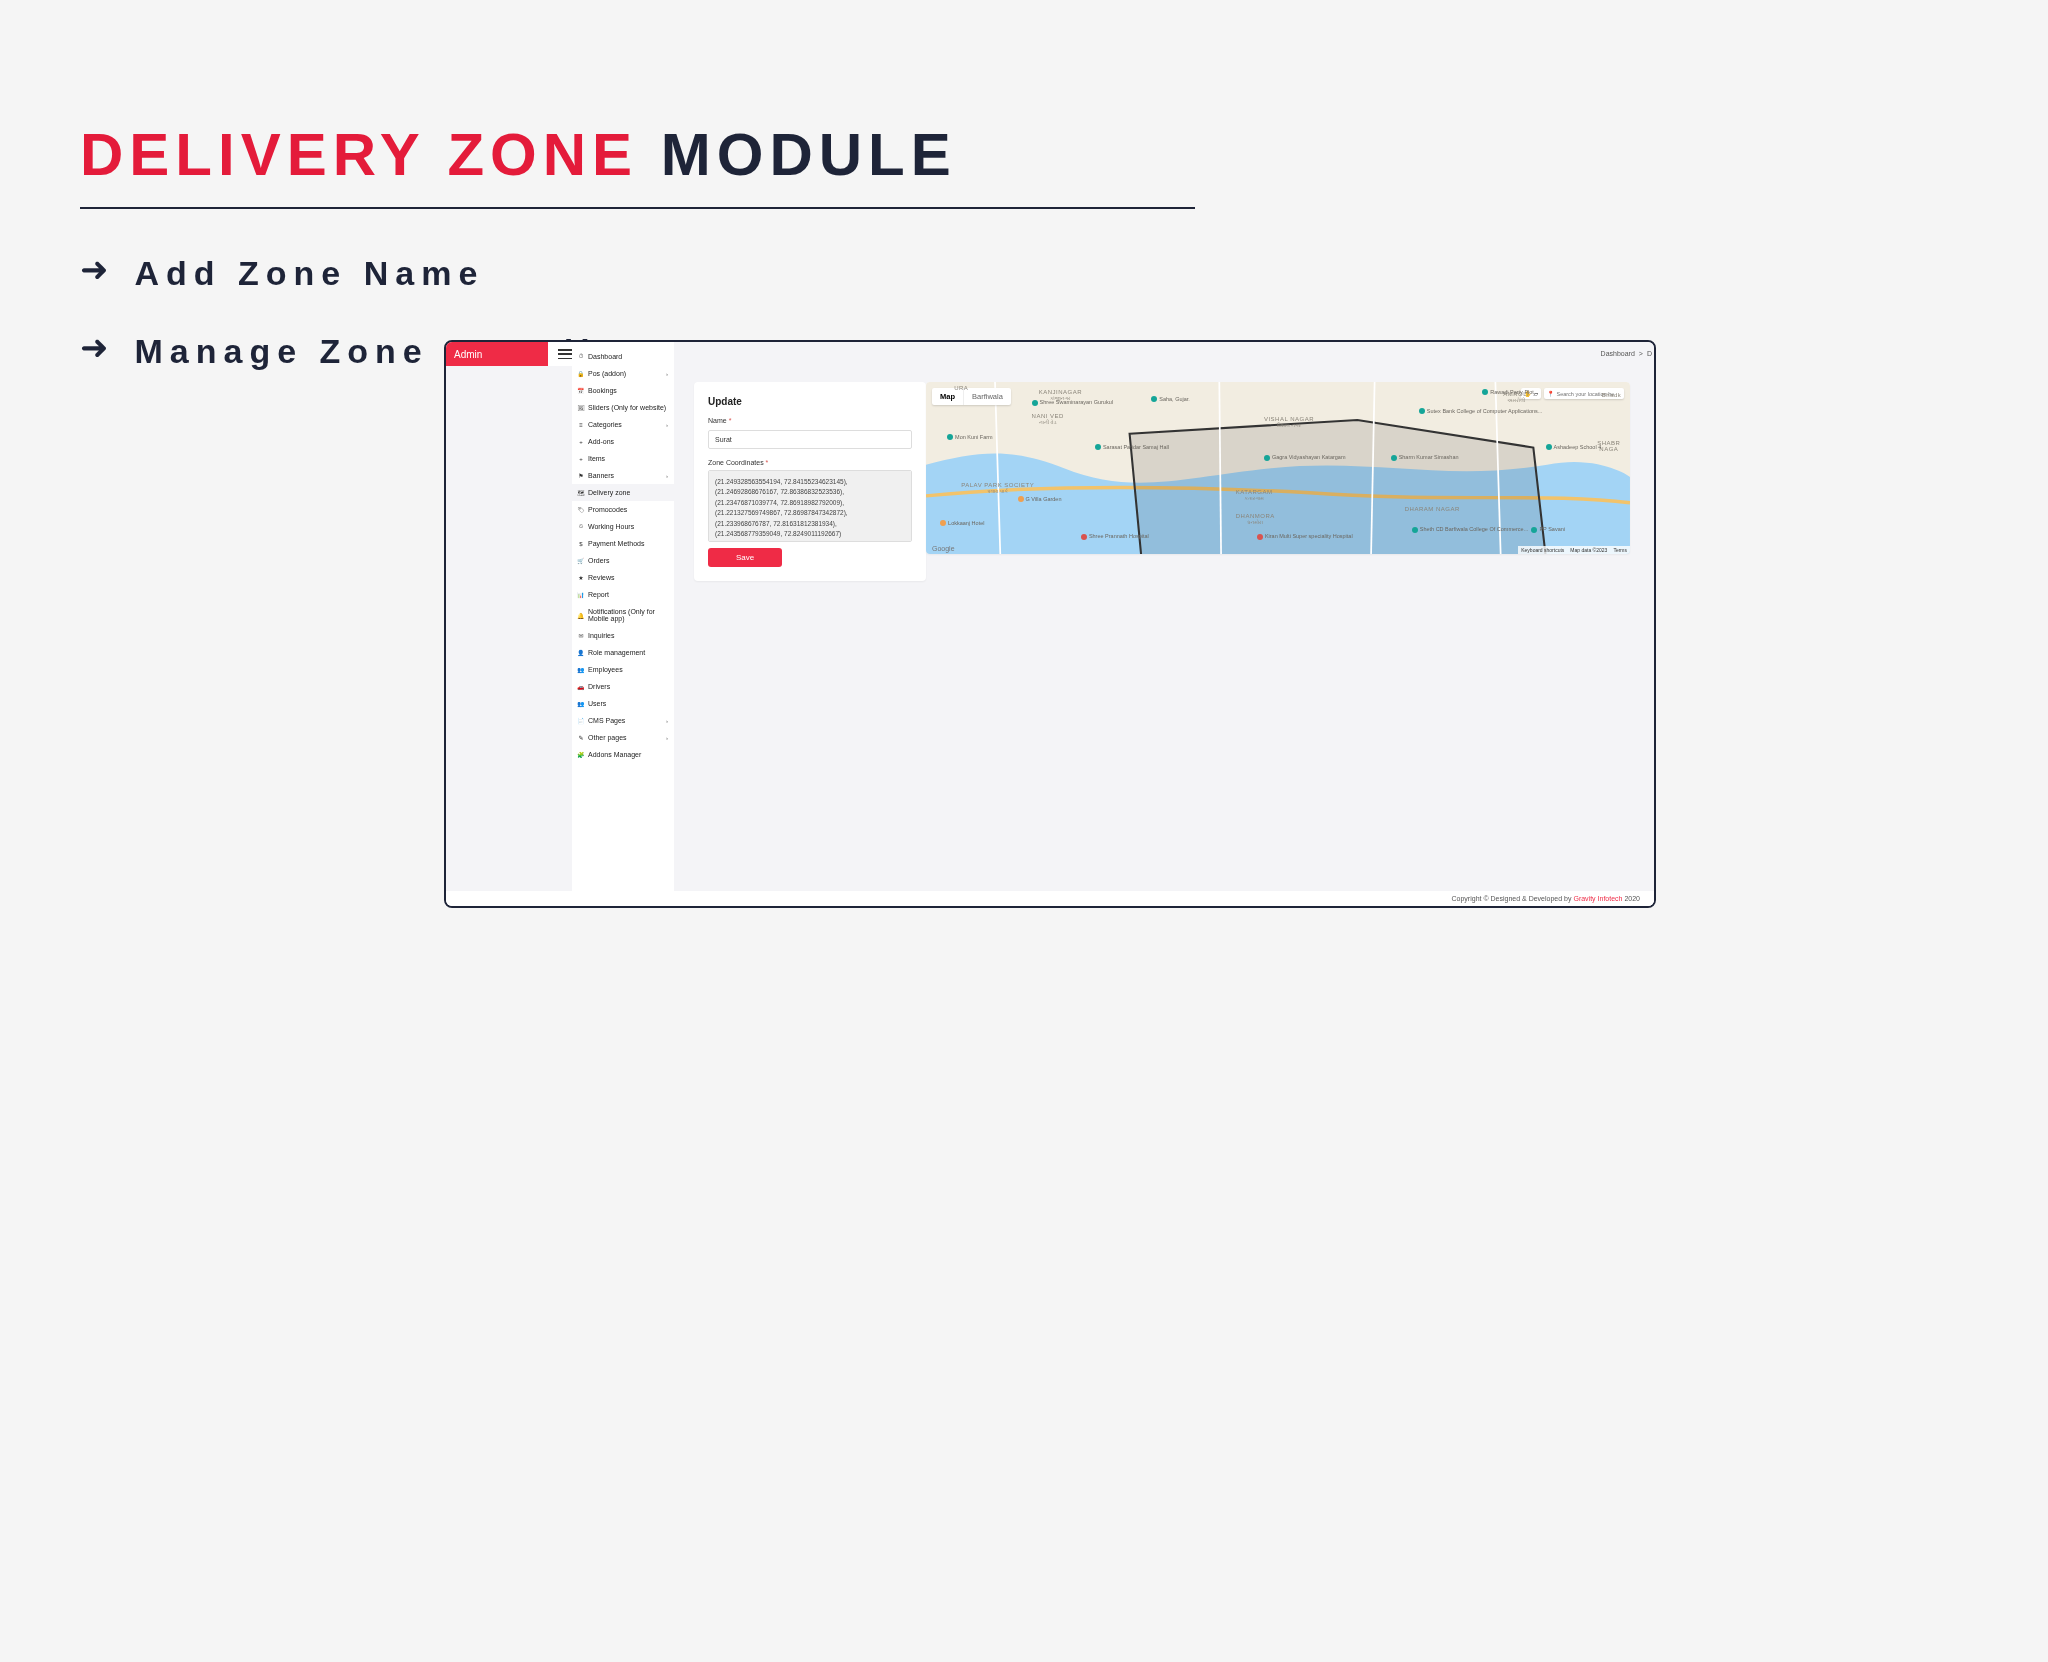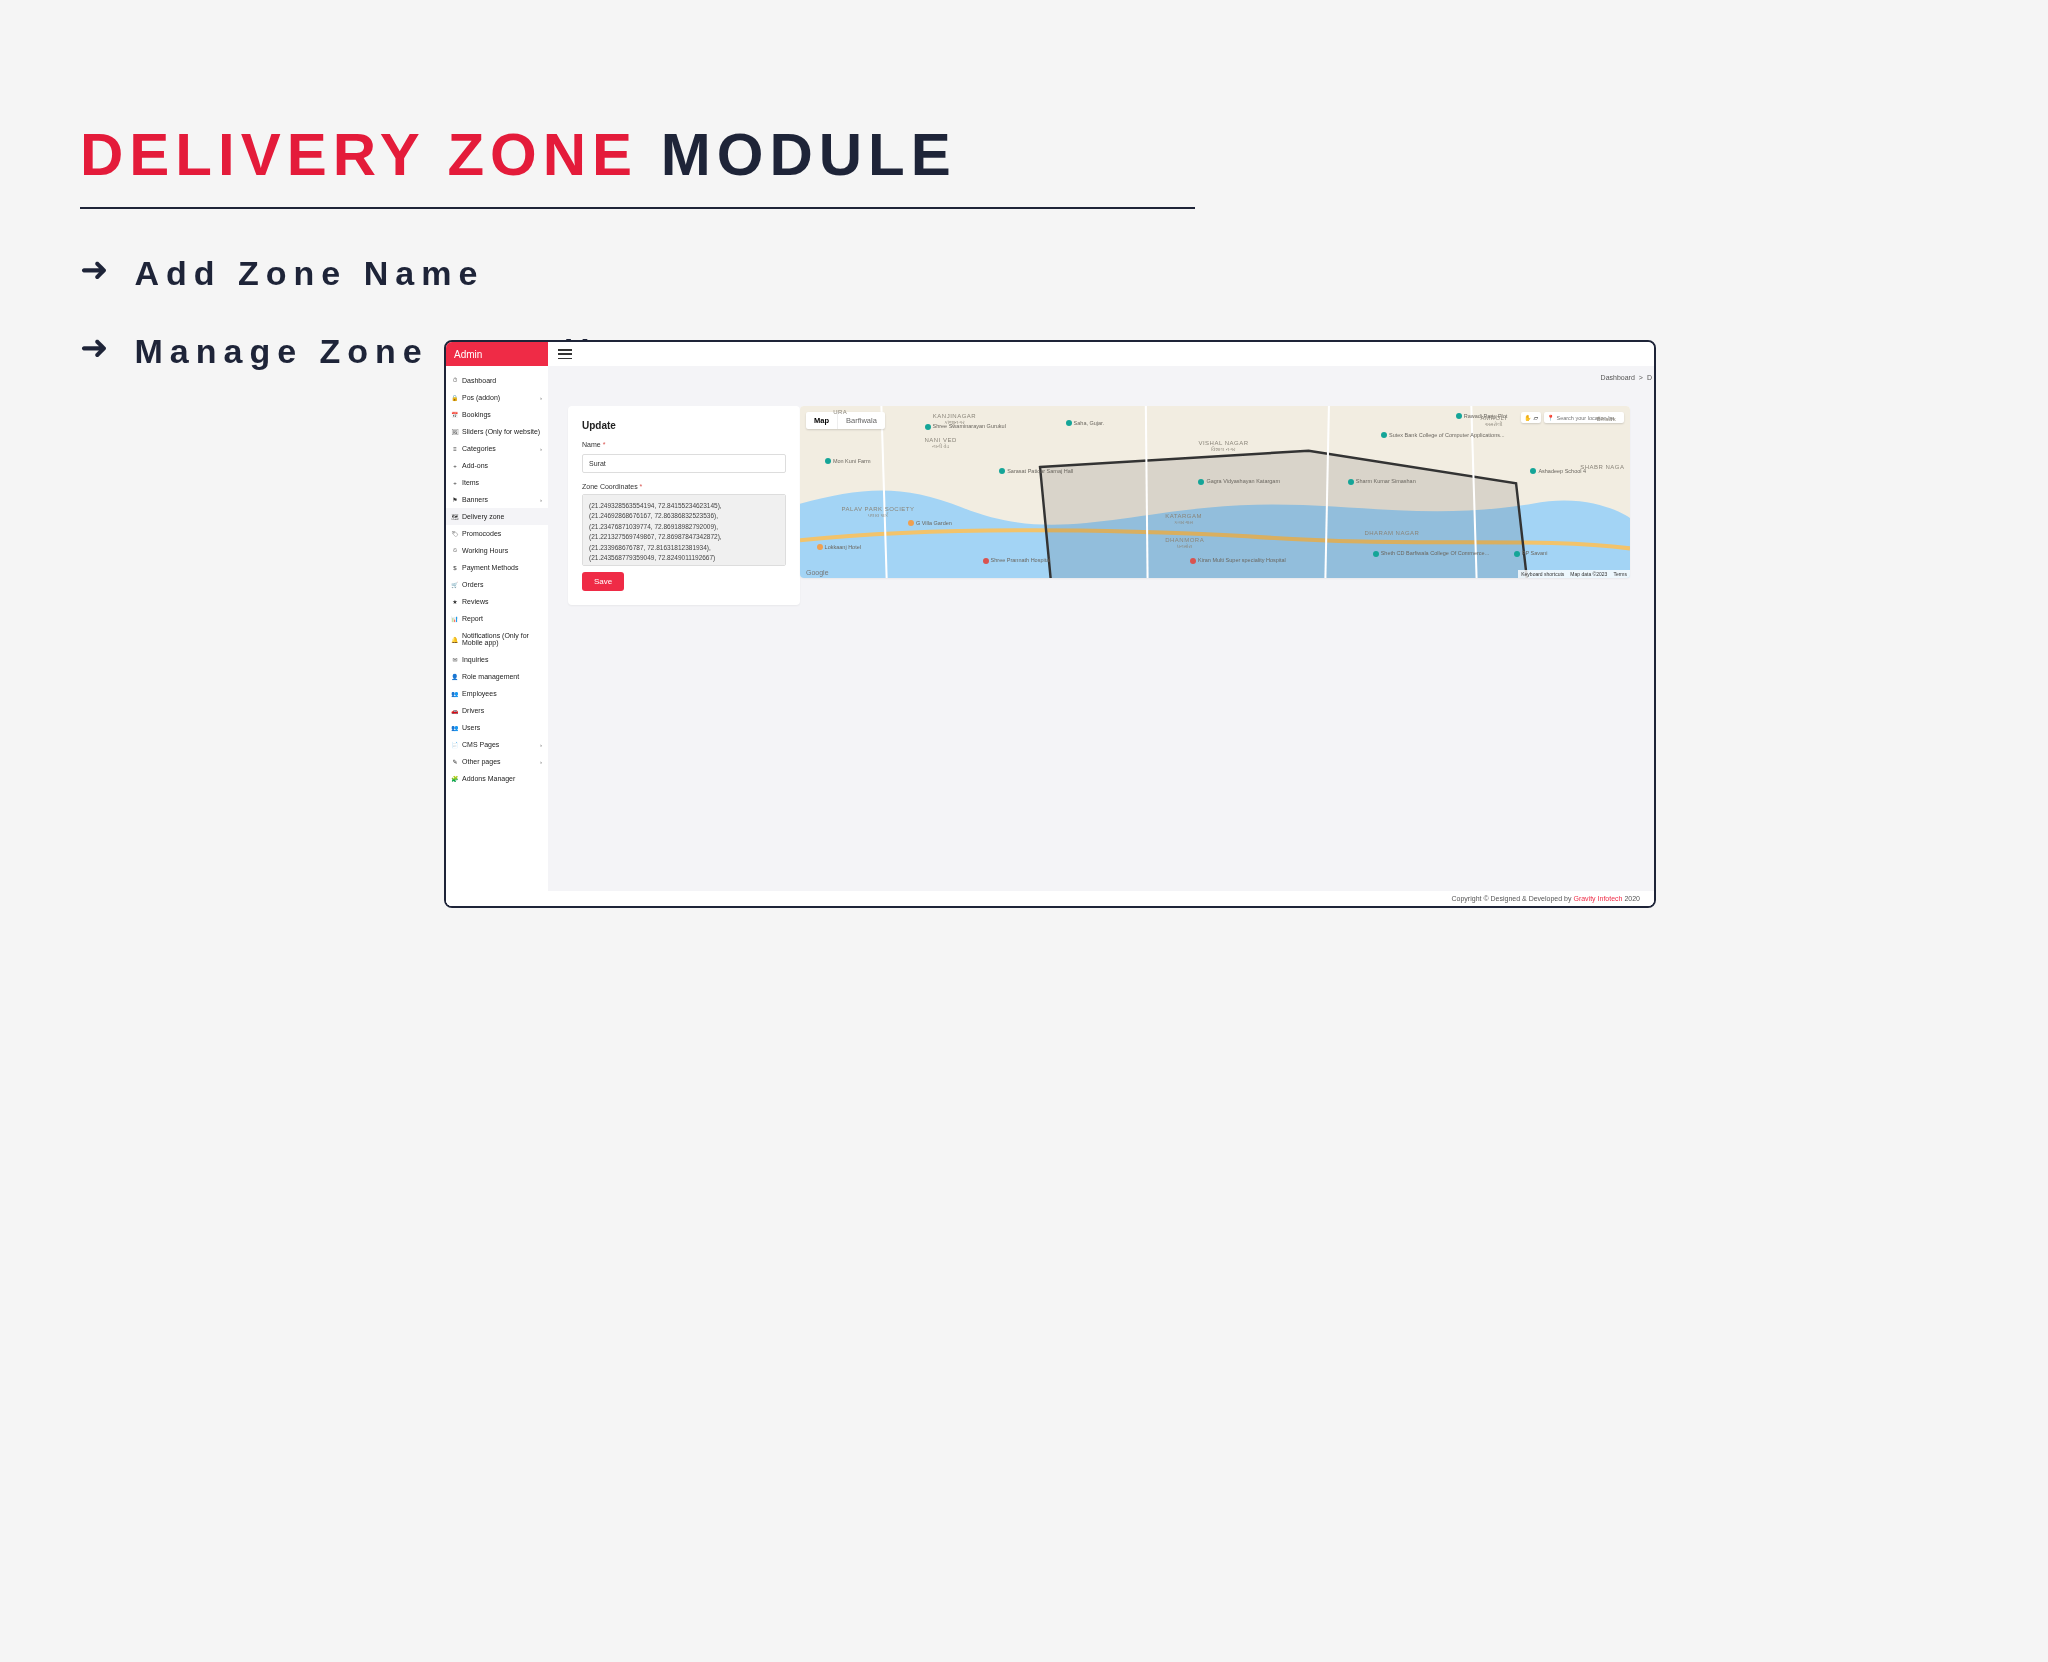--- a/index.html
+++ b/index.html
@@ -6,21 +6,21 @@
 body { font-family: -apple-system, BlinkMacSystemFont, "Segoe UI", Arial, sans-serif; background:#f5f5f5; width:2048px; height:1662px; }
 .page { padding:120px 80px 80px 80px; }
 .hdr { font-size:60px; font-weight:800; letter-spacing:6px; color:#1e2438; }
 .hdr .red { color:#e41b3a; }
 .hr { border:none; border-top:2px solid #1e2438; margin-top:18px; margin-bottom:40px; width:1115px; }
 .feat-list { margin-top:20px; margin-bottom:40px; }
 .feat { display:flex; align-items:flex-start; margin-bottom:30px; }
 .feat .arrow { font-size:34px; color:#1e2438; margin-right:26px; line-height:40px; }
 .feat .txt { font-size:34px; font-weight:700; letter-spacing:7px; color:#1e2438; line-height:48px; }
 .screenshot-wrap { position:absolute; left:444px; top:340px; width:1212px; height:568px; border:2px solid #1e2438; border-radius:8px; background:#f4f4f7; overflow:hidden; }
-.screenshot { position:absolute; inset:0; display:flex; flex-direction:column; }
+.screenshot { position:absolute; inset:0; display:flex; flex-direction:row; }
 .top-bars { display:flex; }
 .brand-bar { width:102px; height:24px; background:#ef2b46; color:#fff; font-size:10px; display:flex; align-items:center; padding-left:8px; }
 .burger-bar { flex:1; height:24px; background:#fff; display:flex; align-items:center; padding-left:10px; }
 .burger { width:14px; height:10px; display:flex; flex-direction:column; justify-content:space-between; }
 .burger div { height:1.5px; background:#333; }
 .main-area { flex:1; display:flex; background:#f4f4f7; position:relative; }
 .sidebar { width:102px; background:#fff; font-size:7px; color:#222; padding-top:6px; overflow:hidden; }
 .sb-item { display:flex; align-items:center; padding:5px 6px; justify-content:space-between; }
 .sb-item.active { background:#f4f4f7; }
 .sb-left { display:flex; align-items:center; gap:4px; }
@@ -31,21 +31,21 @@
 .breadcrumb span { margin:0 2px; }
 .cards-row { display:flex; margin-top:26px; }
 .card { background:#fff; border-radius:4px; padding:14px 14px; box-shadow:0 1px 2px rgba(0,0,0,.05); }
 .form-card { width:232px; }
 .map-card { flex:1; padding:0; position:relative; overflow:hidden; height:172px; }
 .form-title { font-size:10px; font-weight:600; margin-bottom:10px; color:#222; }
 .form-label { font-size:7px; color:#333; margin-bottom:4px; display:block; }
 .req { color:#d9534f; }
 .form-input { width:100%; border:1px solid #ddd; border-radius:2px; padding:5px 6px; font-size:7px; color:#333; margin-bottom:10px; }
 .form-textarea { width:100%; border:1px solid #ddd; background:#f0f0f0; border-radius:2px; padding:6px; font-size:6.5px; color:#444; line-height:1.6; resize:none; height:72px; font-family:inherit; }
-.save-btn { background:#ef2b46; color:#fff; border:none; border-radius:3px; padding:5px 12px; font-size:8px; cursor:pointer;text-align:center; }
+.save-btn { background:#ef2b46; color:#fff; border:none; border-radius:3px; padding:5px 28px; font-size:8px; cursor:pointer;text-align:center; }
 .footer { position:absolute; bottom:0; left:0; right:0; background:#fff; font-size:7px; color:#555; text-align:right; padding:4px 14px; }
 .footer a { color:#ef2b46; text-decoration:none; }
 
 
 .map-bg { position:absolute; inset:0; }
 .map-tabs { position:absolute; top:6px; left:6px; display:flex; background:#fff; border-radius:2px; box-shadow:0 1px 2px rgba(0,0,0,.15); font-size:7.5px; overflow:hidden; }
 .map-tab { padding:4px 8px; cursor:pointer; }
 .map-tab.active { font-weight:600; color:#000; }
 .map-tab.inactive { color:#666; border-left:1px solid #eee; }
 .map-search { position:absolute; top:6px; right:6px; display:flex; gap:3px; align-items:center; }

